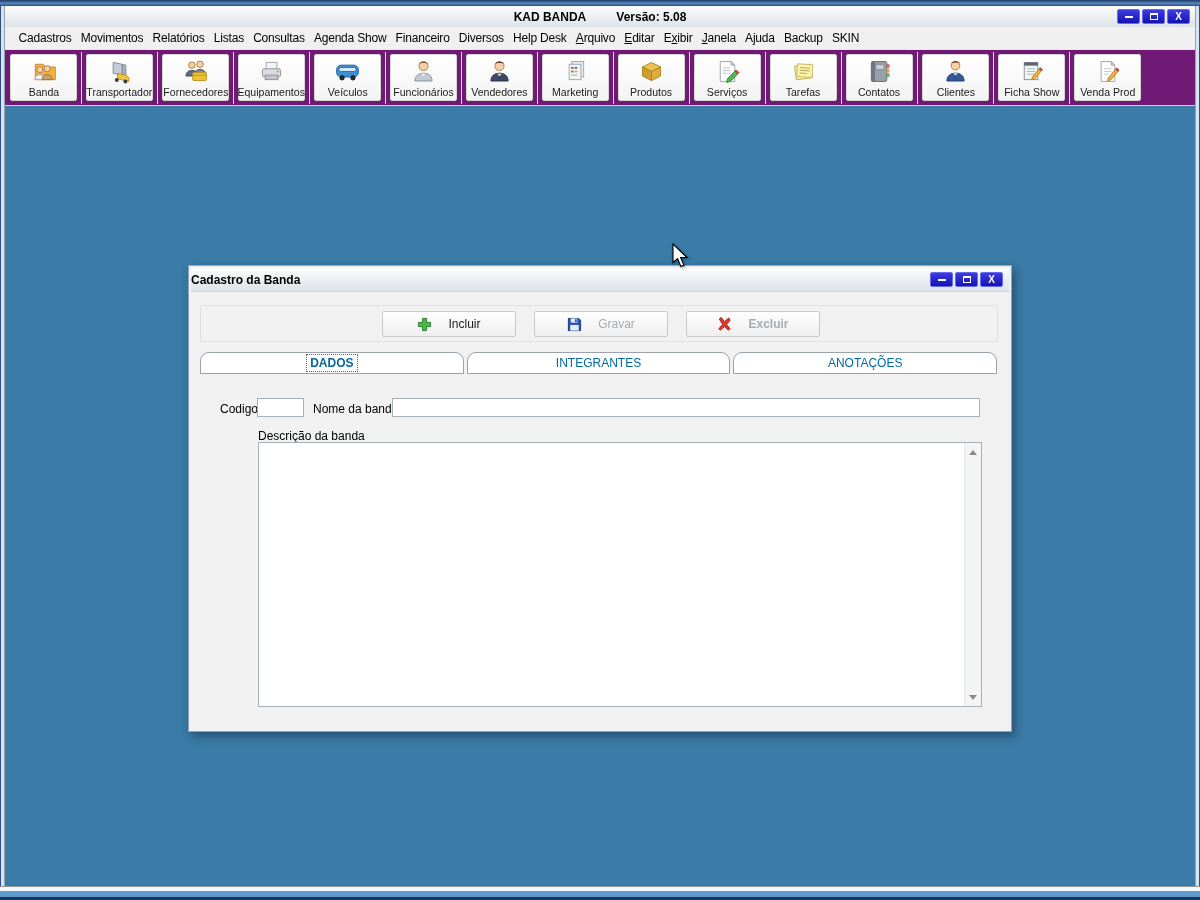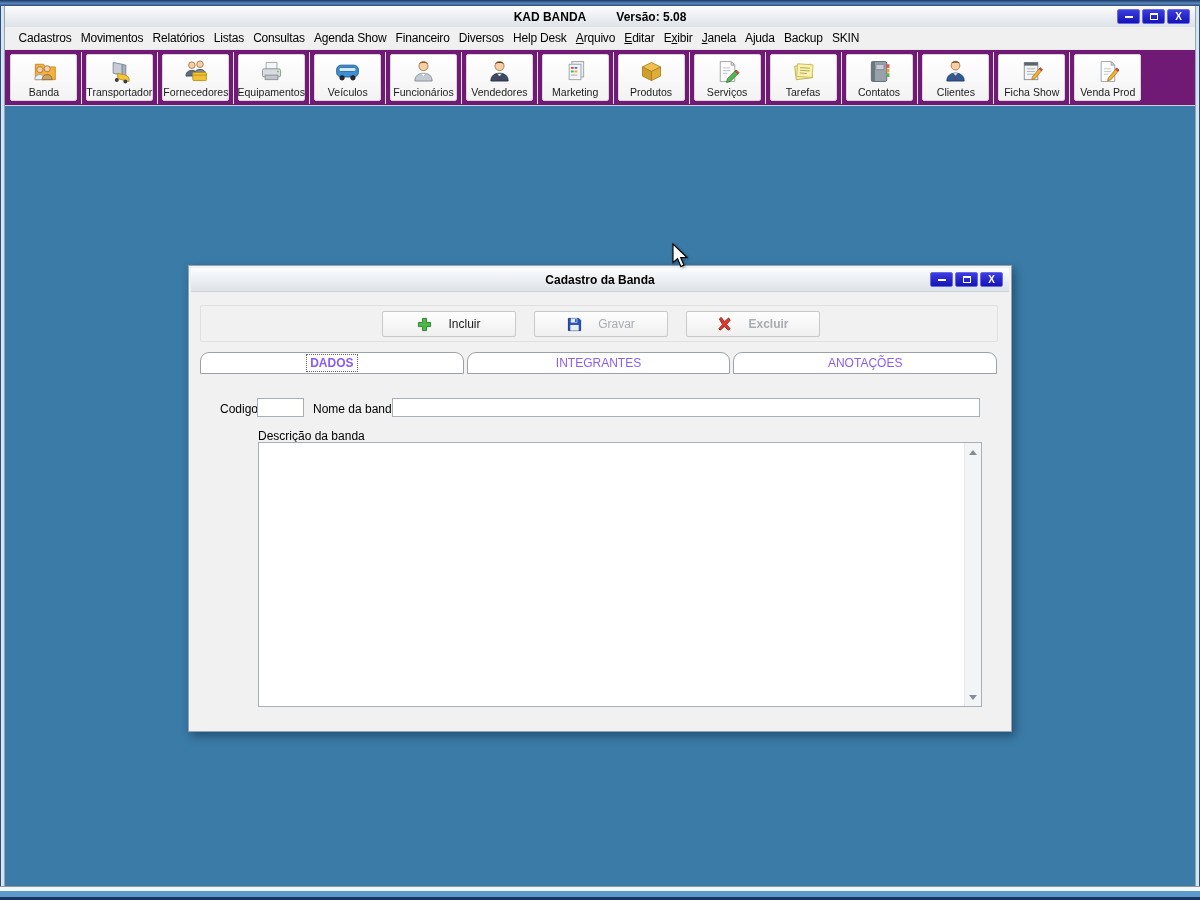--- a/index.html
+++ b/index.html
@@ -48,38 +48,38 @@
   .tbtn .tlabel{line-height:12px;transform:scale(.96);}
   .tsep{width:1px;height:52px;background:#e0e0e0;margin:0 2px;flex:0 0 auto;}
   
   .desktop{position:absolute;top:106px;left:5px;right:5px;bottom:14px;background:#3a7ba7;}
   
   .dialog{position:absolute;left:188px;top:265px;width:824px;height:467px;box-sizing:border-box;
     border:1px solid #93a5b5;background:#f1f1f1;padding:2px;
     box-shadow:3px 4px 9px rgba(0,10,30,.38);}
   .dtitlebar{height:24px;background:linear-gradient(180deg,#fcfdfe,#dce2e8);
     border-bottom:1px solid #cdd3d9;box-sizing:border-box;position:relative;
-    display:flex;align-items:center;justify-content:center;}
+    display:flex;align-items:center;}
   .dtitle{font-size:12px;font-weight:bold;color:#000;}
   .dwinbtns{position:absolute;right:6px;top:4px;display:flex;gap:2px;}
   .dbody{position:relative;height:calc(100% - 24px);}
   
   .action-panel{position:absolute;left:9px;top:13px;width:798px;height:37px;box-sizing:border-box;
     border:1px solid #e0e0e0;background:#f1f1f1;border-radius:2px;}
   .abtn{position:absolute;top:5px;width:134px;height:26px;box-sizing:border-box;
     border:1px solid #c9c9c9;border-radius:2px;
     background:linear-gradient(180deg,#fefefe,#efefef);
     display:flex;align-items:center;justify-content:center;gap:16px;
     font-size:12px;color:#1a1a1a;cursor:default;}
   .abtn svg{width:15px;height:15px;}
   .abtn.disabled{color:#a6acb1;}
   
   .tabs{position:absolute;left:9px;top:60px;width:797px;height:22px;display:flex;gap:3px;}
   .tab{flex:1;background:#fff;border:1px solid #9aa1a8;border-radius:9px 9px 0 0;box-sizing:border-box;
-    display:flex;align-items:center;justify-content:center;font-size:12px;color:#8b5cf6;cursor:default;}
+    display:flex;align-items:center;justify-content:center;font-size:12px;color:#0369a1;cursor:default;}
   .tab.active{font-weight:bold;}
   .tab.active .tablabel{outline:1px dotted #666;outline-offset:1px;padding:0 2px;}
   
   .tabcontent{position:absolute;left:0;top:81px;right:0;bottom:0;}
   .flabel{position:absolute;font-size:12px;color:#000;white-space:nowrap;}
   .lbl-codigo{left:29px;top:29px;}
   .inp{position:absolute;box-sizing:border-box;border:1px solid #a7b0b8;background:#fff;
     font-family:"Liberation Sans",sans-serif;font-size:12px;padding:1px 3px;outline:none;}
   .inp-codigo{left:66px;top:25px;width:47px;height:19px;}
   .lbl-nome{left:122px;top:29px;}

